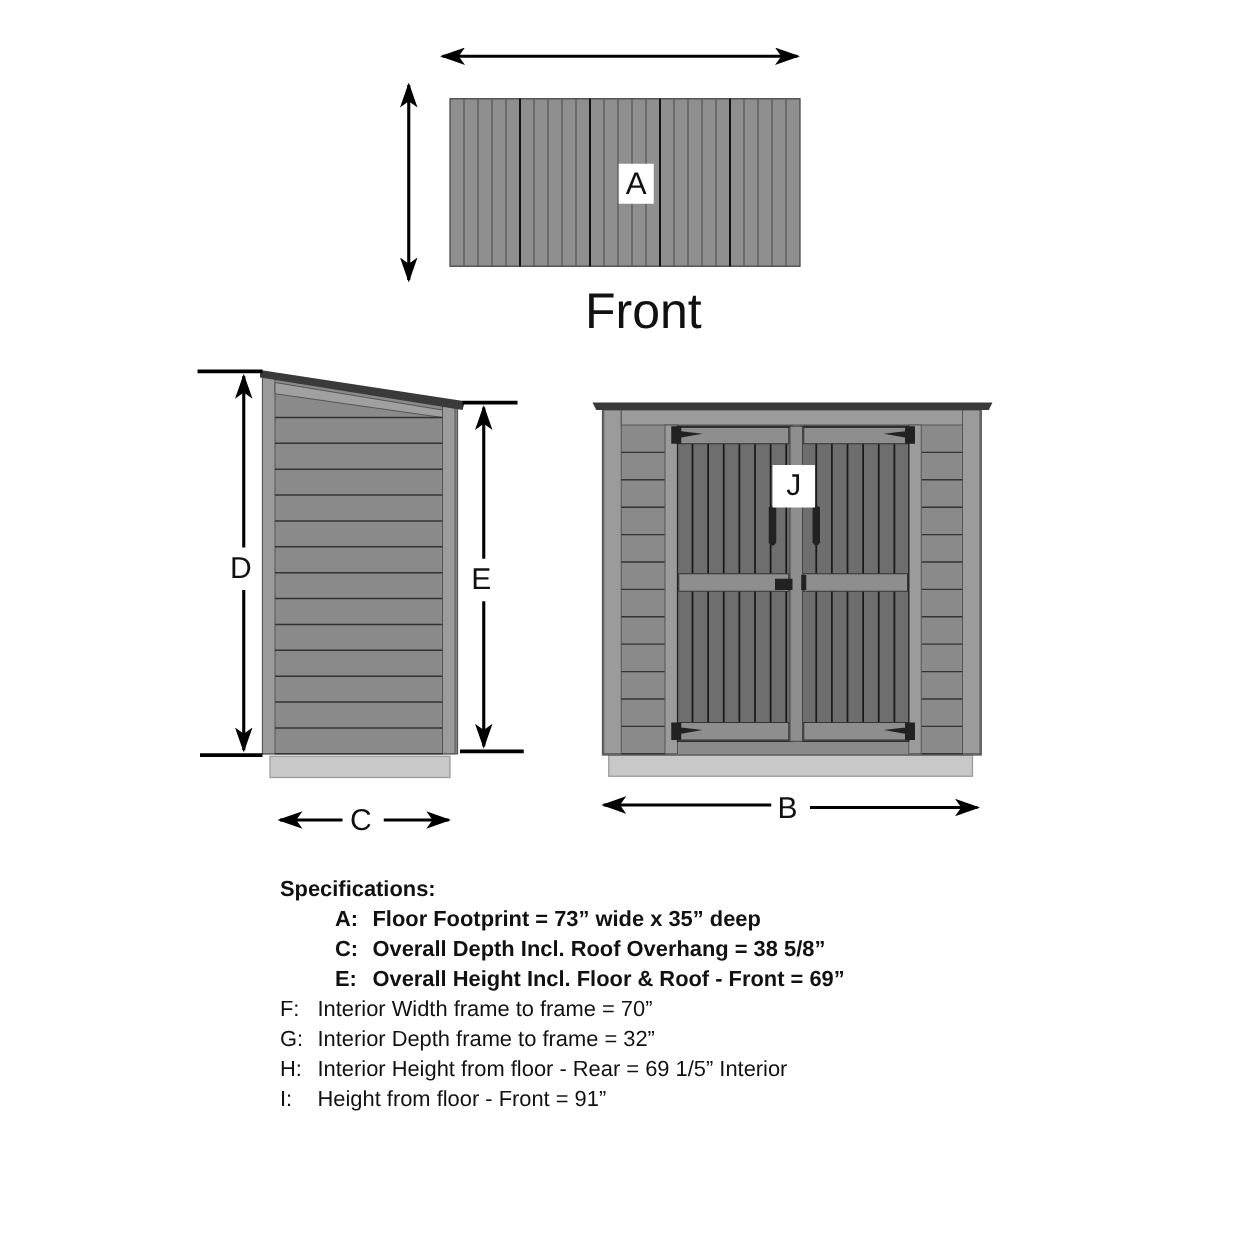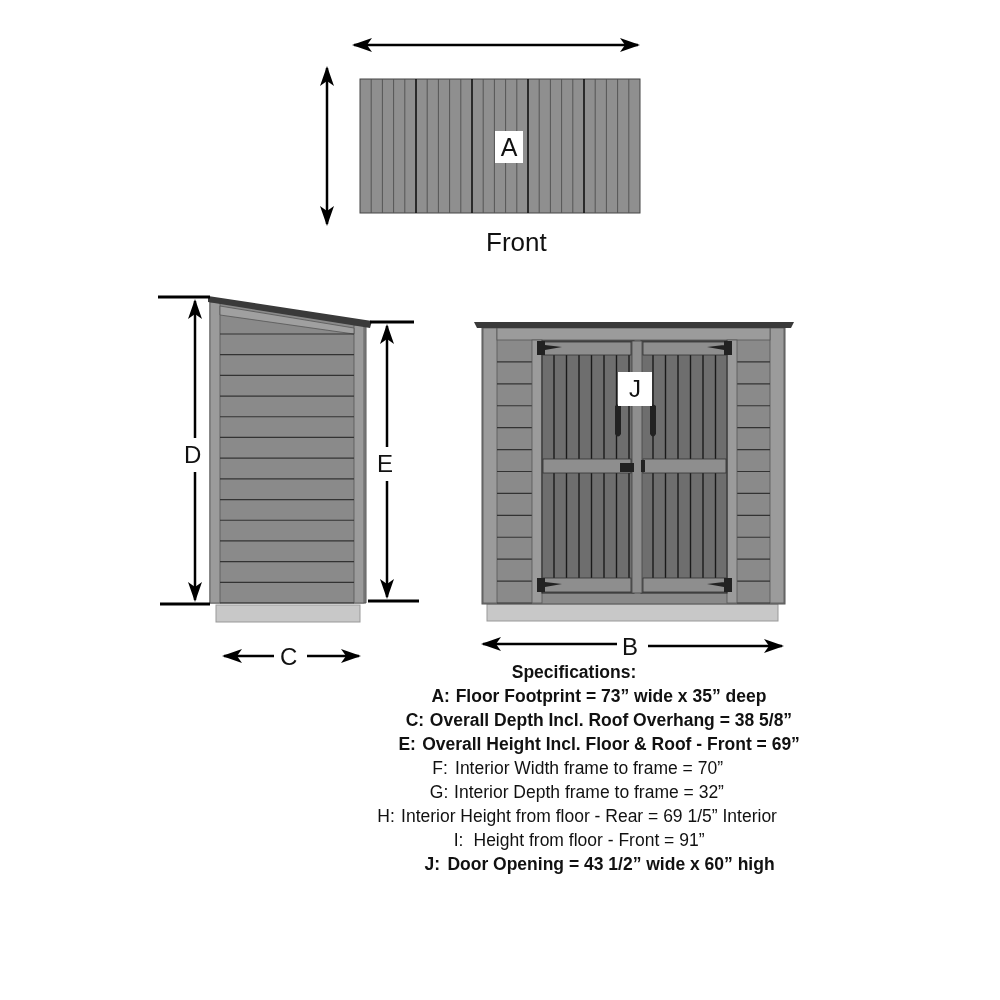--- a/index.html
+++ b/index.html
@@ -1,20 +1,20 @@
 <!DOCTYPE html>
 <html><head>
 <meta charset="utf-8">
 <style>
   html, body { margin:0; padding:0; background:#ffffff; }
   body { width:1000px; height:1000px; position:relative; overflow:hidden; font-family:"Liberation Sans", sans-serif; color:#111; }
   svg { position:absolute; left:0; top:0; }
   .lbl { position:absolute; font-family:"Liberation Sans", sans-serif; color:#111; line-height:1; }
   .tag { position:absolute; background:#fff; font-family:"Liberation Sans", sans-serif; font-size:24px; text-align:center; line-height:1; }
-  .specs { position:absolute; left:224px; top:660px; width:700px; font-family:"Liberation Sans", sans-serif; font-size:17.5px;text-align:center; }
+  .specs { position:absolute; left:224px; top:699px; width:700px; font-family:"Liberation Sans", sans-serif; font-size:17.5px; }
   .spec-line { height:24px; line-height:24px; white-space:nowrap; }
   .spec-line.bold { font-weight:bold;margin-left:44px; }
   .spec-title { height:24px; line-height:24px; font-weight:bold; }
   .spec-key { display:inline-block; width:30px; }
 </style>
 </head>
 <body>
 
 <svg width="1000" height="1000" viewBox="0 0 1000 1000">
   <defs>
@@ -180,32 +180,31 @@
     </g>
 
     <polygon points="474,322 794,322 791,328 477,328" fill="#3a3a3a"></polygon>
 
     <line x1="617" y1="644" x2="483" y2="644" stroke="#000" stroke-width="2.5" marker-end="url(#ah)"></line>
     <line x1="648" y1="646" x2="782" y2="646" stroke="#000" stroke-width="2.5" marker-end="url(#ah)"></line>
   </g>
 </svg>
 
 <div class="tag" style="left:495px;top:131px;width:28px;height:32px;line-height:32px;font-size:25px;">A</div>
-<div class="lbl" style="left:486px;top:229px;font-size:26px;">Front</div>
+<div class="lbl" style="left:468px;top:229px;font-size:40px;">Front</div>
 
 <div class="lbl" style="left:184px;top:443px;font-size:24px;">D</div>
 <div class="lbl" style="left:377px;top:452px;font-size:24px;">E</div>
 <div class="lbl" style="left:280px;top:645px;font-size:24px;">C</div>
 
 <div class="tag" style="left:618px;top:372px;width:34px;height:34px;line-height:34px;font-size:24px;">J</div>
 <div class="lbl" style="left:622px;top:635px;font-size:24px;">B</div>
 
 <div class="specs">
   <div class="spec-title">Specifications:</div>
   <div class="spec-line bold"><span class="spec-key">A:</span><span>Floor Footprint = 73” wide x 35” deep</span></div>
   <div class="spec-line bold"><span class="spec-key">C:</span><span>Overall Depth Incl. Roof Overhang = 38 5/8”</span></div>
   <div class="spec-line bold"><span class="spec-key">E:</span><span>Overall Height Incl. Floor &amp; Roof - Front = 69”</span></div>
   <div class="spec-line"><span class="spec-key">F:</span><span>Interior Width frame to frame = 70”</span></div>
   <div class="spec-line"><span class="spec-key">G:</span><span>Interior Depth frame to frame = 32”</span></div>
   <div class="spec-line"><span class="spec-key">H:</span><span>Interior Height from floor - Rear = 69 1/5” Interior</span></div>
   <div class="spec-line"><span class="spec-key">I:</span><span>Height from floor - Front = 91”</span></div>
-  <div class="spec-line bold"><span class="spec-key">J:</span><span>Door Opening = 43 1/2” wide x 60” high</span></div>
 </div>
 
 </body></html>

